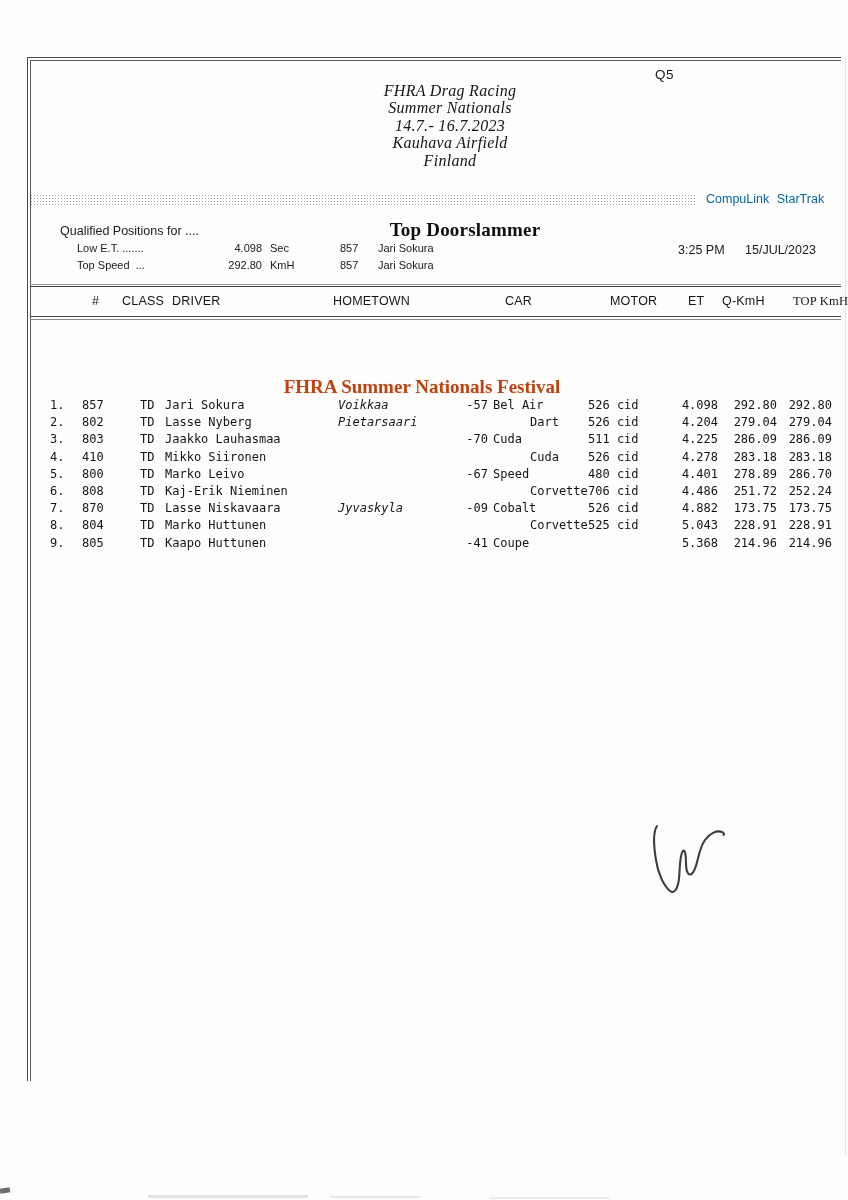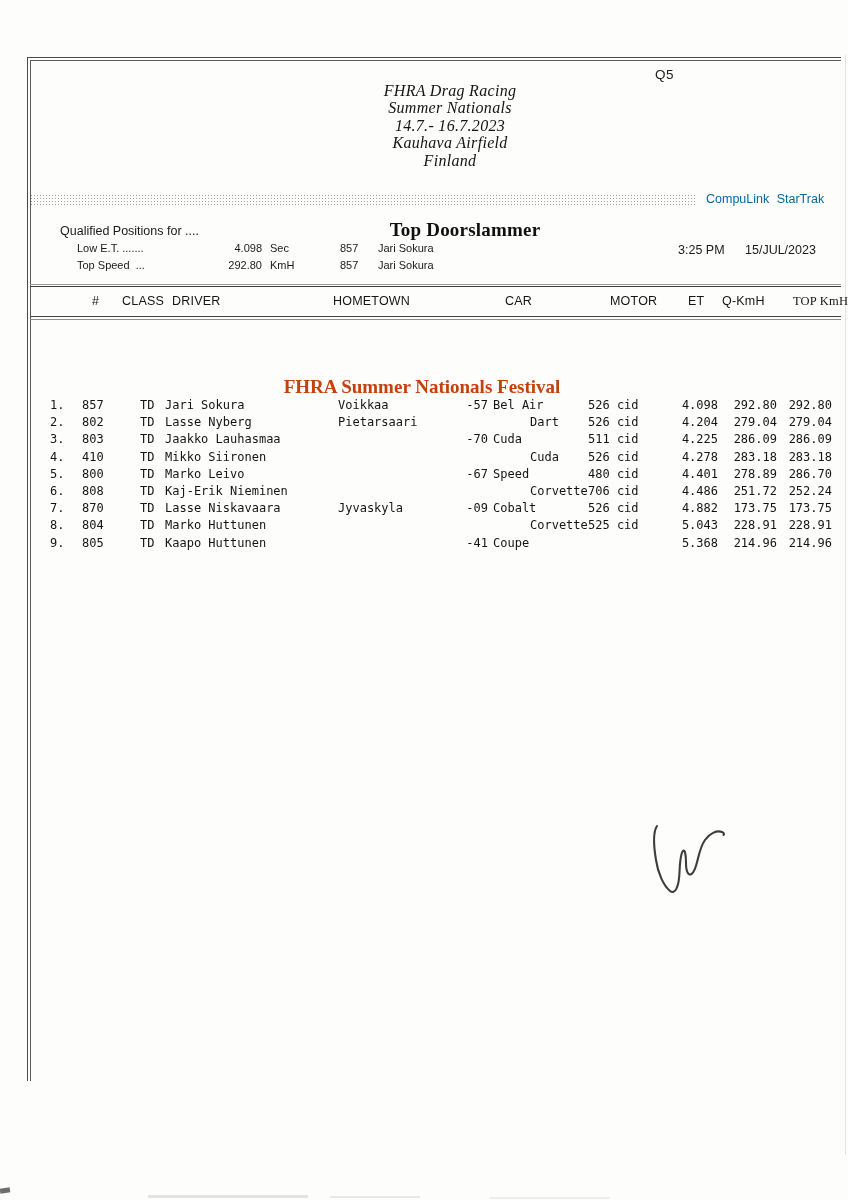--- a/index.html
+++ b/index.html
@@ -50,21 +50,21 @@
   .h5{left:610px;} .h6{left:688px;} .h7{left:722px;} .h8{left:793px;font-family:Liberation Serif, serif;}
 
   .festival-title{position:absolute;left:272px;top:354px;width:300px;text-align:center;
     font-family:"Liberation Serif",serif;font-weight:bold;font-size:19px;color:#c2410c;margin-top:22px;}
 
   .results{position:absolute;left:0;top:398px;width:848px;
     font-family:"DejaVu Sans Mono",monospace;font-size:12px;color:#141414;}
   .row{position:relative;height:17.2px;}
   .row span{position:absolute;top:0;white-space:pre;}
   .c-pos{left:50px;} .c-num{left:82px;} .c-class{left:140px;} .c-driver{left:165px;}
-  .c-home{left:338px;}
+  .c-home{left:338px;font-style:italic;}
   .c-car{left:459px;width:140px;}
   .c-car .car-prefix{position:static;display:inline-block;width:29px;text-align:right;}
   .c-car .car-name{position:static;display:inline-block;margin-left:5px;}
   .c-car .car-prefix:empty + .car-name{margin-left:33px;padding-left:9px;}
   .c-motor{left:588px;} 
   .c-et{left:660px;width:58px;text-align:right;}
   .c-q{left:719px;width:58px;text-align:right;}
   .c-top{left:774px;width:58px;text-align:right;}
 
   .signature{position:absolute;left:640px;top:808px;width:100px;height:95px;}

